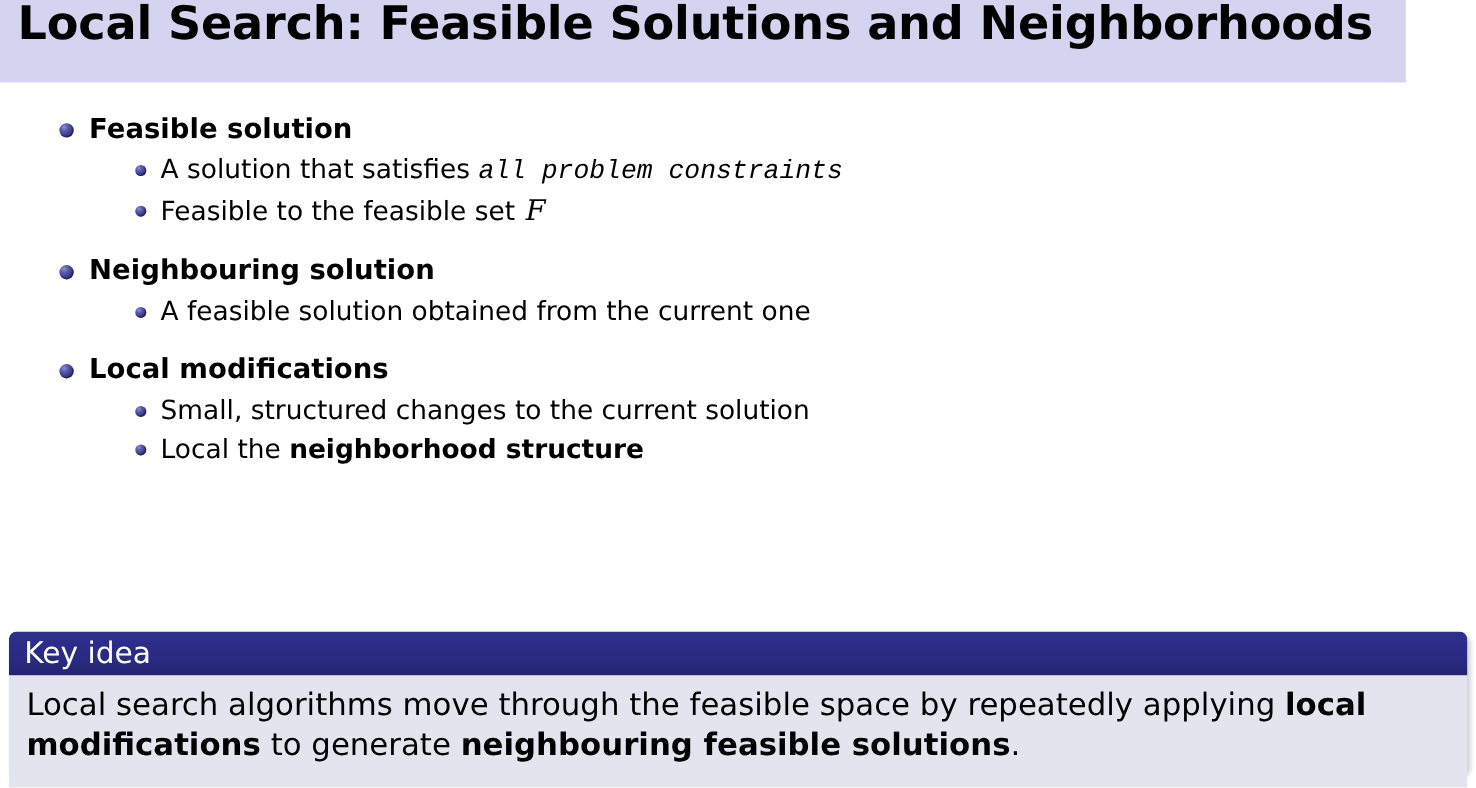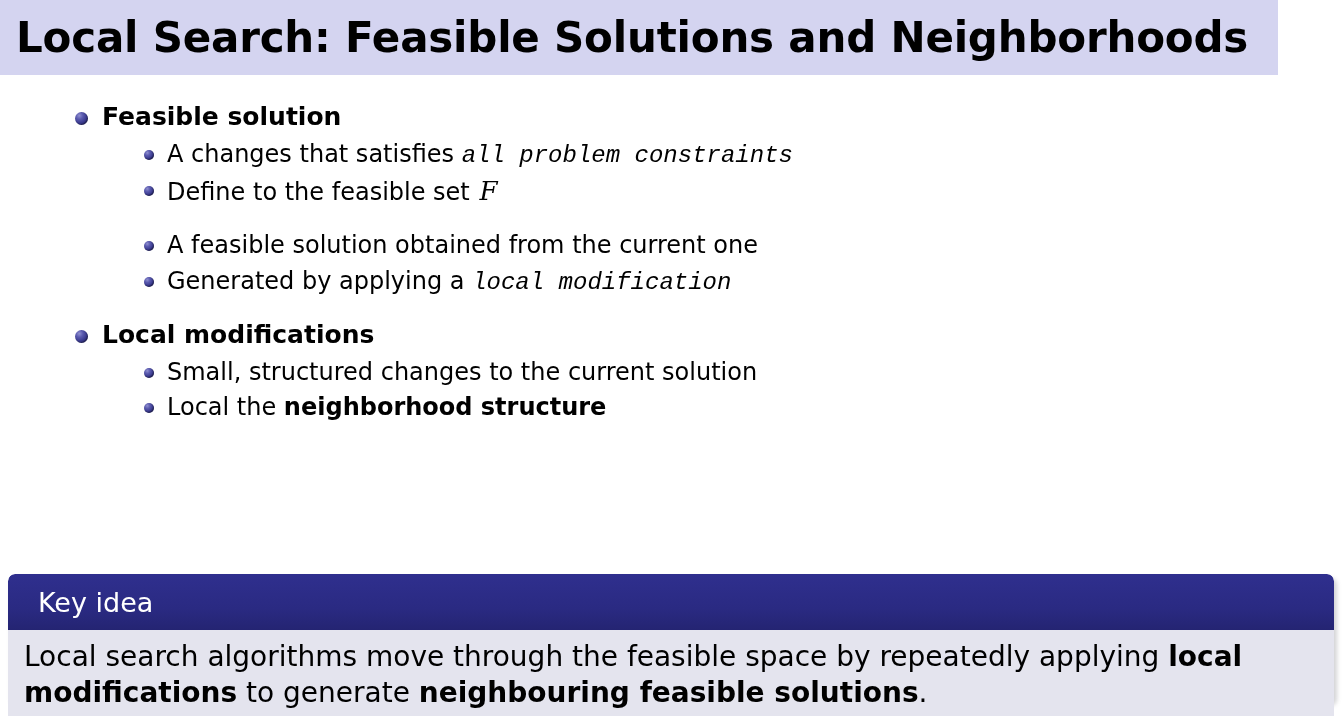--- a/index.html
+++ b/index.html
@@ -18,21 +18,21 @@
 
   
   #title-bar {
     position: absolute;
     left: 0;
     top: 0;
     width: 1278px;
     height: 75px;
     background: #d4d4f0;
     display: flex;
-    align-items: center;
+    align-items: flex-start;
   }
   #slide-title {
     font-size: 42px;
     font-weight: bold;
     letter-spacing: -0.2px;
     color: #000000;
     padding-left: 16px;
     line-height: 1;
     white-space: nowrap;
   }
@@ -41,21 +41,20 @@
   #content {
     position: absolute;
     left: 0;
     top: 75px;
     width: 1342px;
     height: 490px;
   }
 
   .block-group {
     margin-top: 24px;
-    padding-left: 21px;
   }
   .block-group.first { margin-top: 28px; }
 
   
   .l1 {
     display: flex;
     align-items: flex-start;
     padding-left: 54px;
     line-height: 1.0;
   }
@@ -134,25 +133,24 @@
     z-index: 0;
   }
   #key-block-inner {
     position: relative;
     z-index: 1;
     border-radius: 7px 7px 0 0;
     overflow: hidden;
   }
   #key-header {
     background: linear-gradient(180deg, #2f2f8e 0%, #2a2a82 62%, #242472 100%);
-    height: 56px;
+    height: 40px;
     display: flex;
     align-items: center;
     border-radius: 7px 7px 0 0;
-    padding-left: 16px;
   }
   #key-header-title {
     color: #ffffff;
     font-size: 27px;
     padding-left: 14px;
     line-height: 1;
     font-weight: normal;
   }
   #key-body {
     background: #e4e4ee;
@@ -175,38 +173,38 @@
 <div id="content">
 
   <div class="block-group first">
     <div class="l1">
       <span class="bullet bullet-l1"></span>
       <span class="l1-text">Feasible solution</span>
     </div>
     <div class="l2-list">
       <div class="l2">
         <span class="bullet bullet-l2"></span>
-        <span class="l2-text"><span>A changes that satisfies </span><span class="it">all problem constraints</span></span>
-      </div>
-      <div class="l2">
-        <span class="bullet bullet-l2"></span>
-        <span class="l2-text"><span>Define to the feasible set </span><span class="cal">F</span></span>
+        <span class="l2-text"><span>A solution that satisfies </span><span class="it">all problem constraints</span></span>
+      </div>
+      <div class="l2">
+        <span class="bullet bullet-l2"></span>
+        <span class="l2-text"><span>Feasible to the feasible set </span><span class="cal">F</span></span>
       </div>
     </div>
   </div>
 
   <div class="block-group">
+    <div class="l1">
+      <span class="bullet bullet-l1"></span>
+      <span class="l1-text">Neighbouring solution</span>
+    </div>
     <div class="l2-list">
       <div class="l2">
         <span class="bullet bullet-l2"></span>
         <span class="l2-text">A feasible solution obtained from the current one</span>
-      </div>
-      <div class="l2">
-        <span class="bullet bullet-l2"></span>
-        <span class="l2-text"><span>Generated by applying a </span><span class="it">local modification</span></span>
       </div>
     </div>
   </div>
 
   <div class="block-group">
     <div class="l1">
       <span class="bullet bullet-l1"></span>
       <span class="l1-text">Local modifications</span>
     </div>
     <div class="l2-list">

